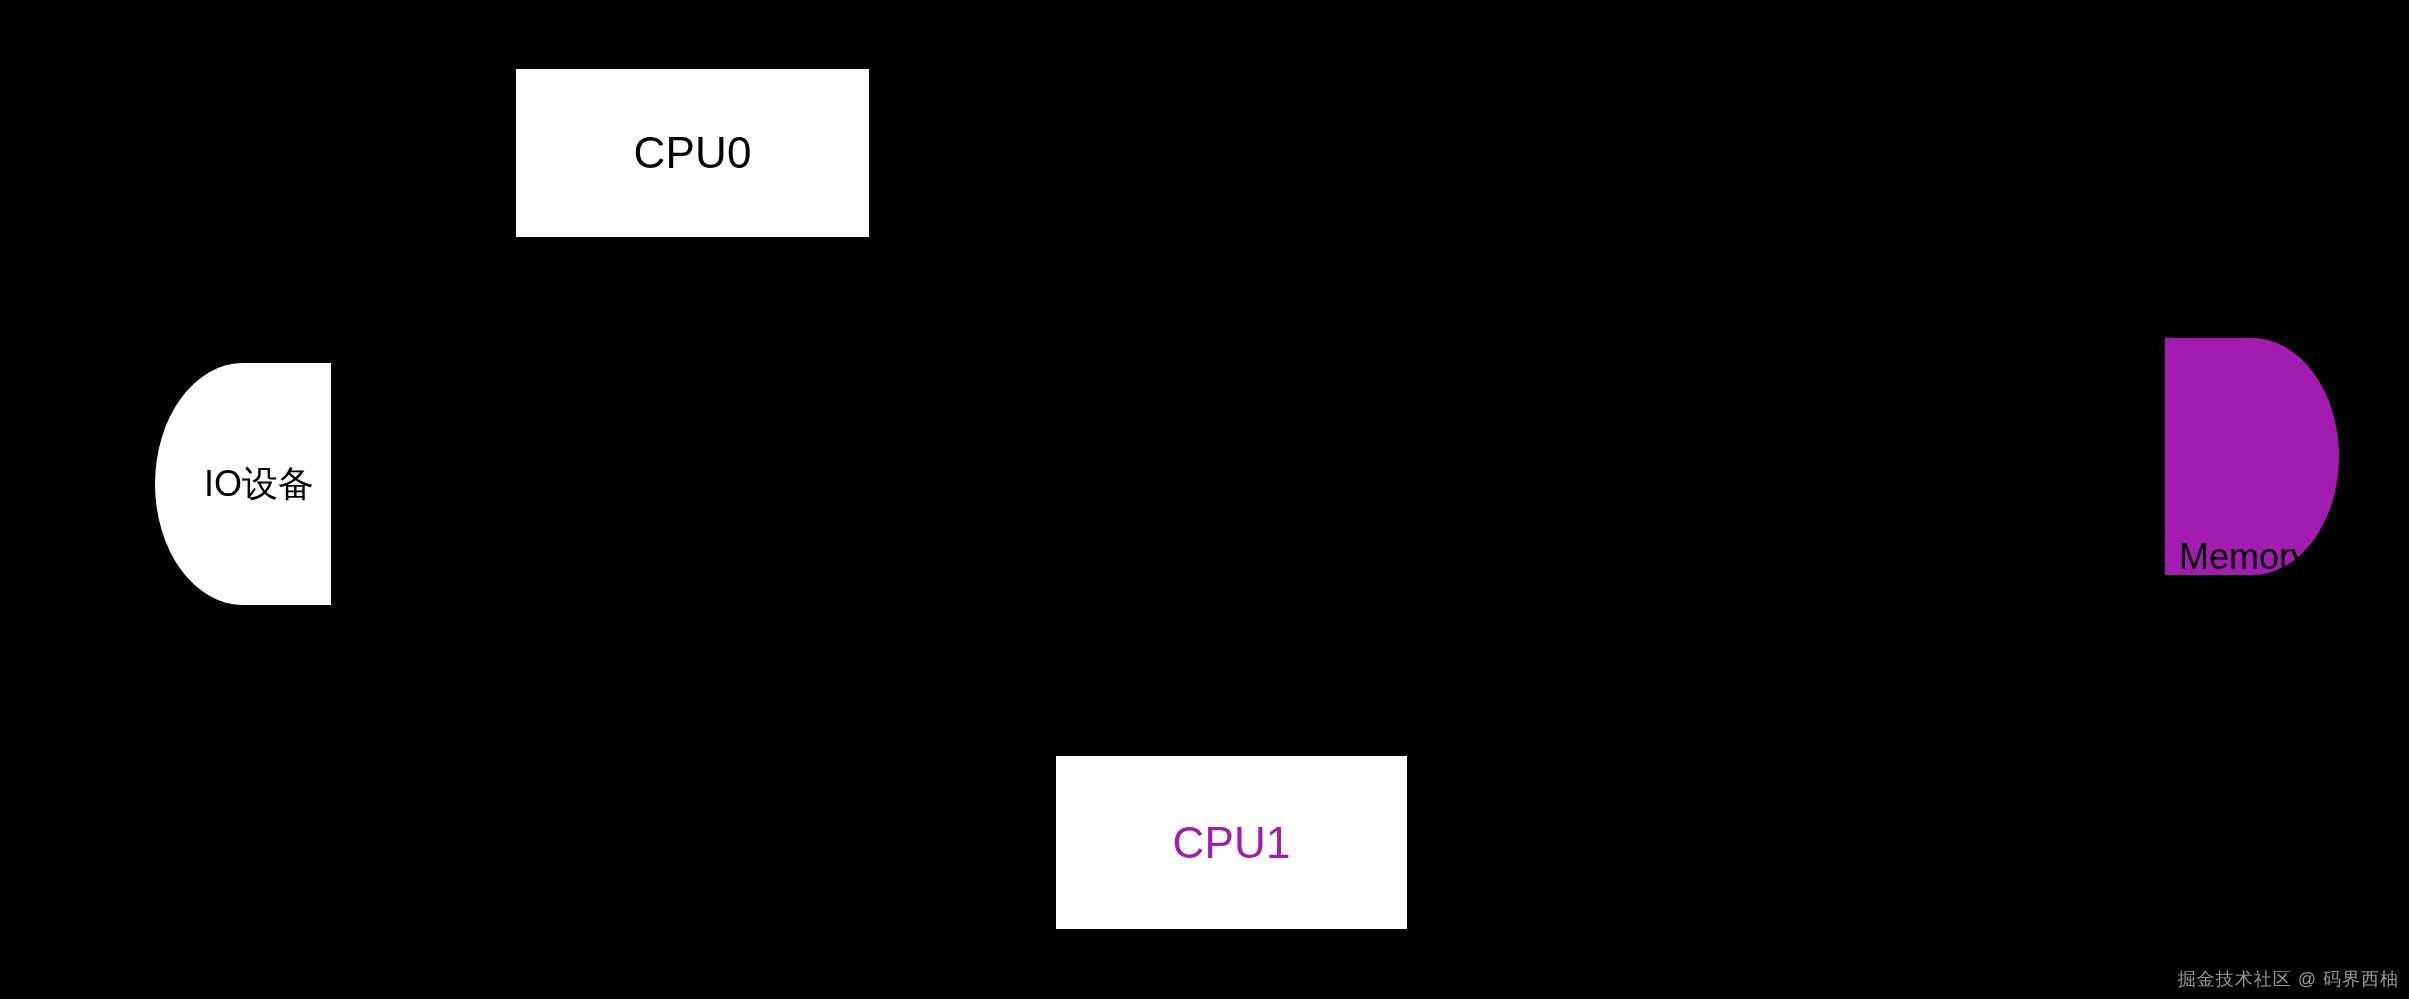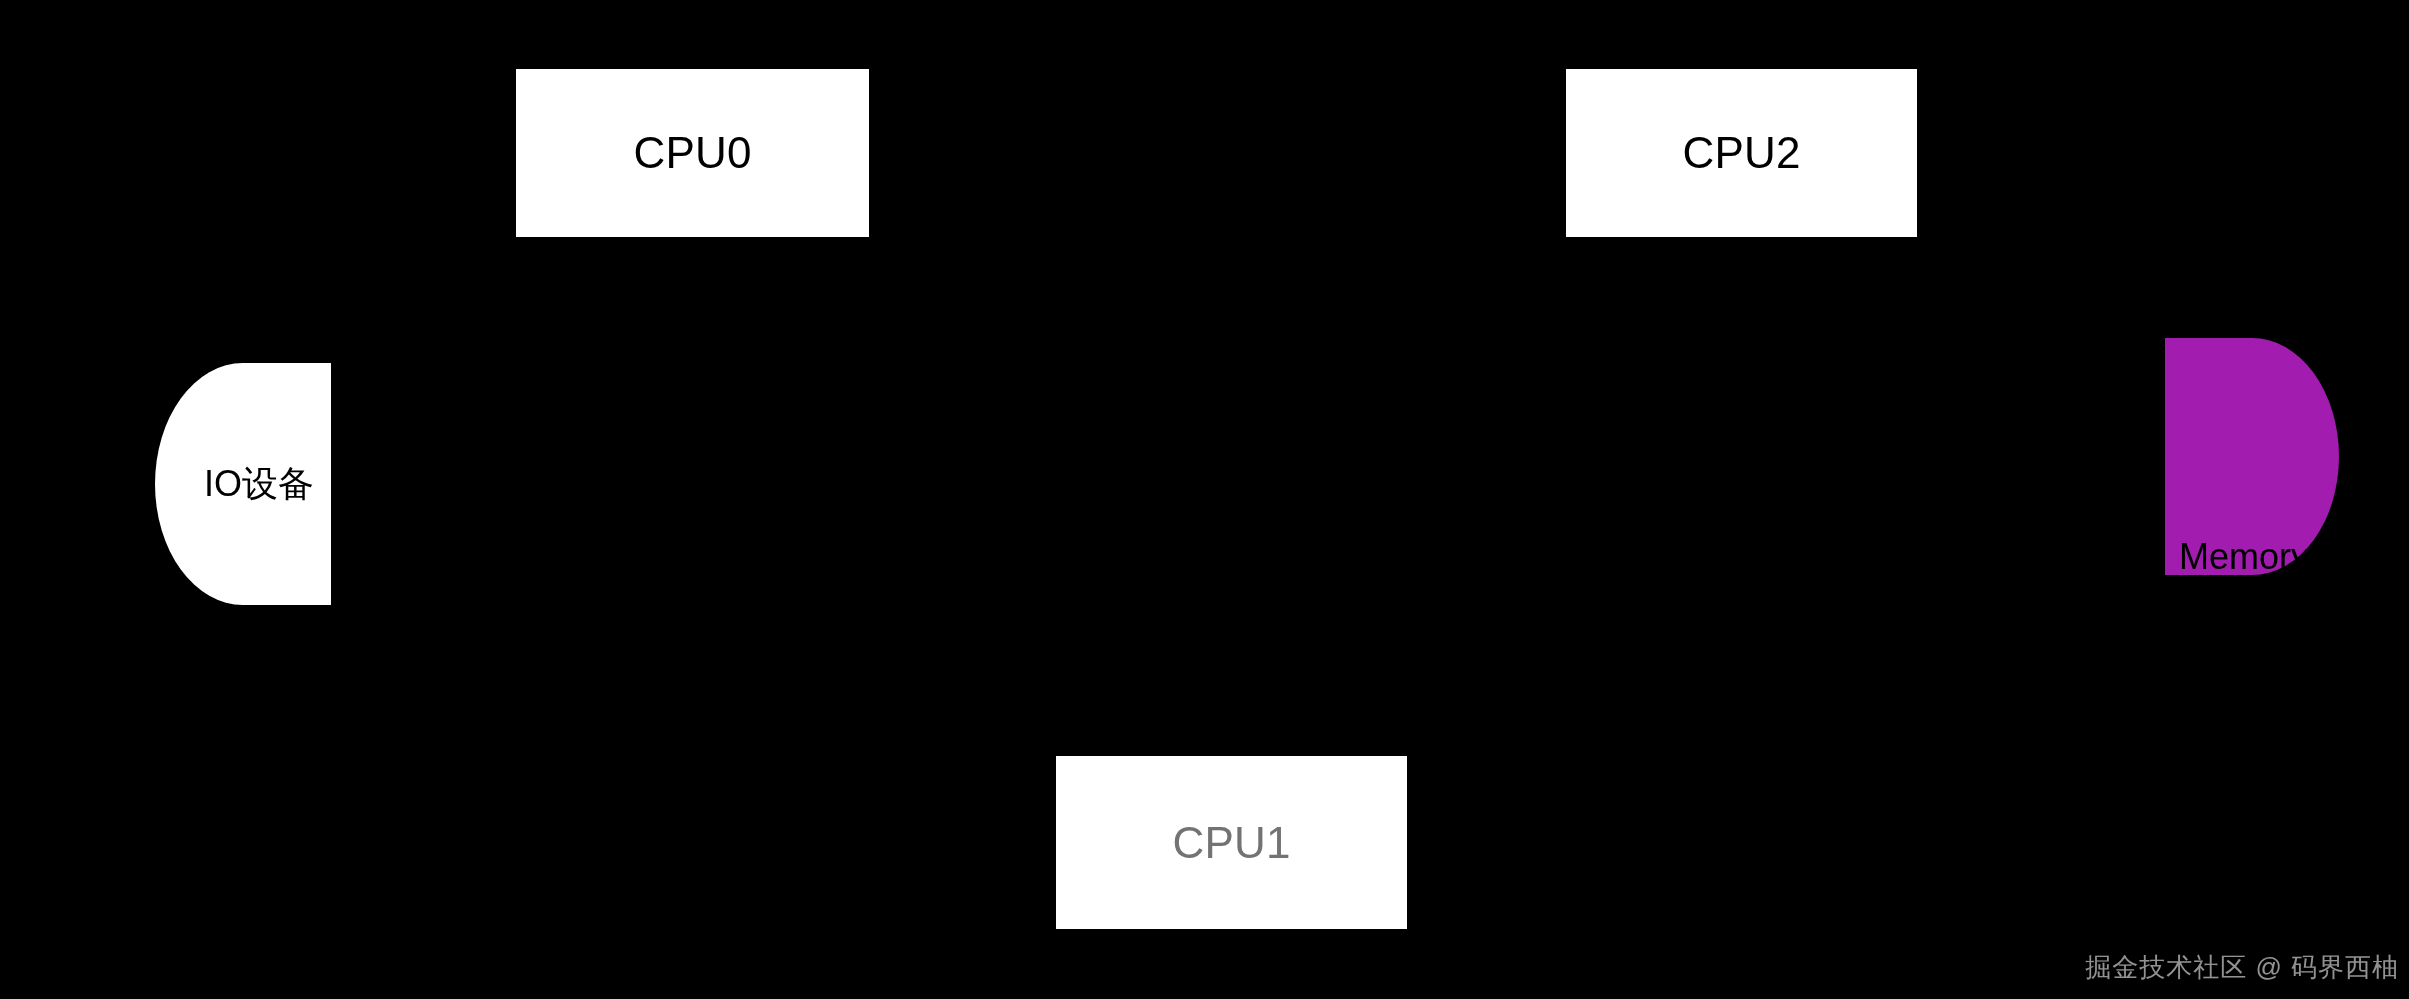--- a/index.html
+++ b/index.html
@@ -66,45 +66,42 @@
     transform: translateX(6px);
   }
   .node-d.round-right .node-label {
     transform: translateX(-8px);
   }
 
   
   #watermark {
     position: absolute;
     right: 10px;
-    bottom: 16px;
+    bottom: 8px;
     color: rgba(235, 235, 235, 0.62);
-    font-size: 26px;
+    font-size: 18px;
     line-height: 1.2;
     white-space: nowrap;
     letter-spacing: 1px;
     user-select: none;
     pointer-events: none;
   }
 </style>
 </head>
 <body>
 
 <div id="canvas" style="width: 2409px; height: 999px; background: rgb(0, 0, 0);">
 
   <div class="node-box" id="node-cpu0" style="left: 515px; top: 68px; width: 355px; height: 170px; background: rgb(255, 255, 255);">
     <span class="node-label" style="color: rgb(0, 0, 0);">CPU0</span>
   </div>
 
-  <div class="node-box" id="node-cpu2" style="left: 1565px; top: 68px; width: 353px; height: 170px; background: rgb(255, 255, 255);">
-    <span class="node-label" style="color: rgb(0, 0, 0);">CPU2</span>
-  </div>
 
   <div class="node-box" id="node-cpu1" style="left: 1055px; top: 755px; width: 353px; height: 175px; background: rgb(255, 255, 255);">
-    <span class="node-label" style="color: #737373;">CPU1</span>
+    <span class="node-label" style="color: #a21caf;">CPU1</span>
   </div>
 
   <div class="node-d round-left" id="node-io-device" style="left: 155px; top: 363px; width: 176px; height: 242px; background: rgb(255, 255, 255);">
     <span class="node-label" style="color: rgb(0, 0, 0); margin-left: 20px;">IO设备</span>
   </div>
 
   <div class="node-d round-right" id="node-memory" style="left: 2165px; top: 338px; width: 174px; height: 237px; background: #a21caf; align-items: flex-end;">
     <span class="node-label" style="color: rgb(0, 0, 0);">Memory</span>
   </div>
 

